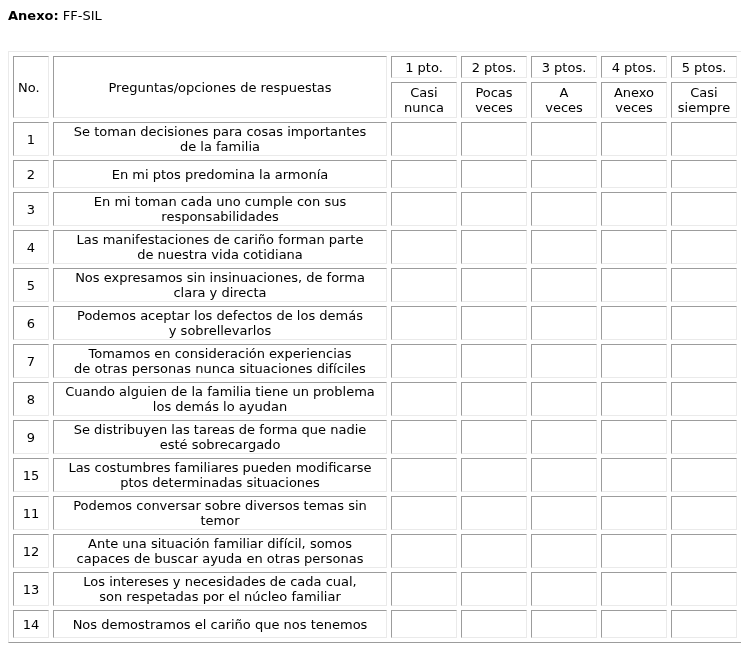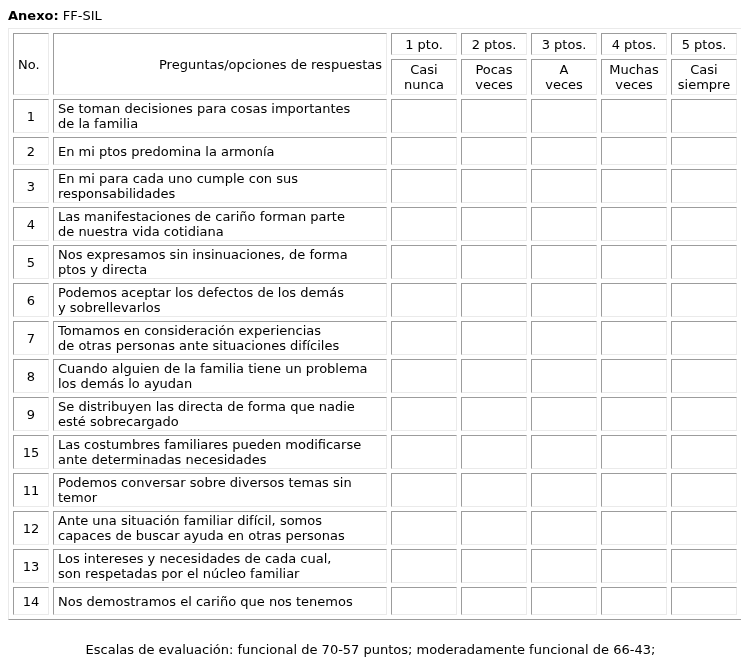--- a/index.html
+++ b/index.html
@@ -11,21 +11,21 @@
   body {
     width: 741px;
     height: 659px;
     padding: 8px;
     box-sizing: border-box;
     font-family: "DejaVu Sans", sans-serif;
     font-size: 13px;
     line-height: 15px;
   }
   .page-title {
-    margin: 0 0 5px 0;
+    margin: 0 0 28px 0;
     white-space: nowrap;
   }
   .page-title .b { font-weight: bold; }
 
   table.ffsil {
     border-collapse: separate;
     border-spacing: 4px;
     width: 729px;
     table-layout: fixed;
     background: #ffffff;
@@ -39,26 +39,26 @@
     border-color: #9c9c9c #eaeaea #eaeaea #9c9c9c;
     padding: 1px 4px;
     vertical-align: middle;
     overflow: hidden;
   }
   col.c-no { width: 36px; }
   col.c-q  { width: 334px; }
   col.c-a  { width: 66px; }
 
   td.h-no   { text-align: left; }
-  td.h-q    { text-align: right; padding-left: 7px; }
+  td.h-q    { text-align: center; padding-left: 7px; }
   td.pts    { height: 18px; text-align: center; white-space: nowrap; }
   td.freq   { height: 32px; text-align: center; white-space: pre-line; }
 
   td.no-c   { text-align: center; }
-  td.q-c    { text-align: left; padding-left: 7px; padding-right: 5px;
+  td.q-c    { text-align: center; padding-left: 7px; padding-right: 5px;
               white-space: pre-line; height: 24px; }
   td.a-c    { height: 24px; }
 
   .footer {
     margin-top: 22px;
     text-align: center;
     line-height: 16px;
   }
 </style>
 </head>
@@ -89,21 +89,21 @@
       <td class="pts">4 ptos.</td>
       <td class="pts">5 ptos.</td>
     </tr>
     <tr>
       <td class="freq">Casi
 nunca</td>
       <td class="freq">Pocas
 veces</td>
       <td class="freq">A
 veces</td>
-      <td class="freq">Muchas
+      <td class="freq">Anexo
 veces</td>
       <td class="freq">Casi
 siempre</td>
     </tr>
   </tbody>
   <tbody id="rows-body">
   <tr>
     <td class="no-c">1</td>
     <td class="q-c">Se toman decisiones para cosas importantes
 de la familia</td>
@@ -119,21 +119,21 @@
     <td class="q-c">En mi ptos predomina la armonía</td>
     <td class="a-c"></td>
     <td class="a-c"></td>
     <td class="a-c"></td>
     <td class="a-c"></td>
     <td class="a-c"></td>
   </tr>
 
   <tr>
     <td class="no-c">3</td>
-    <td class="q-c">En mi para cada uno cumple con sus
+    <td class="q-c">En mi toman cada uno cumple con sus
 responsabilidades</td>
     <td class="a-c"></td>
     <td class="a-c"></td>
     <td class="a-c"></td>
     <td class="a-c"></td>
     <td class="a-c"></td>
   </tr>
 
   <tr>
     <td class="no-c">4</td>
@@ -142,21 +142,21 @@
     <td class="a-c"></td>
     <td class="a-c"></td>
     <td class="a-c"></td>
     <td class="a-c"></td>
     <td class="a-c"></td>
   </tr>
 
   <tr>
     <td class="no-c">5</td>
     <td class="q-c">Nos expresamos sin insinuaciones, de forma
-ptos y directa</td>
+clara y directa</td>
     <td class="a-c"></td>
     <td class="a-c"></td>
     <td class="a-c"></td>
     <td class="a-c"></td>
     <td class="a-c"></td>
   </tr>
 
   <tr>
     <td class="no-c">6</td>
     <td class="q-c">Podemos aceptar los defectos de los demás
@@ -164,54 +164,54 @@
     <td class="a-c"></td>
     <td class="a-c"></td>
     <td class="a-c"></td>
     <td class="a-c"></td>
     <td class="a-c"></td>
   </tr>
 
   <tr>
     <td class="no-c">7</td>
     <td class="q-c">Tomamos en consideración experiencias
-de otras personas ante situaciones difíciles</td>
+de otras personas nunca situaciones difíciles</td>
     <td class="a-c"></td>
     <td class="a-c"></td>
     <td class="a-c"></td>
     <td class="a-c"></td>
     <td class="a-c"></td>
   </tr>
 
   <tr>
     <td class="no-c">8</td>
     <td class="q-c">Cuando alguien de la familia tiene un problema
 los demás lo ayudan</td>
     <td class="a-c"></td>
     <td class="a-c"></td>
     <td class="a-c"></td>
     <td class="a-c"></td>
     <td class="a-c"></td>
   </tr>
 
   <tr>
     <td class="no-c">9</td>
-    <td class="q-c">Se distribuyen las directa de forma que nadie
+    <td class="q-c">Se distribuyen las tareas de forma que nadie
 esté sobrecargado</td>
     <td class="a-c"></td>
     <td class="a-c"></td>
     <td class="a-c"></td>
     <td class="a-c"></td>
     <td class="a-c"></td>
   </tr>
 
   <tr>
     <td class="no-c">15</td>
     <td class="q-c">Las costumbres familiares pueden modificarse
-ante determinadas necesidades</td>
+ptos determinadas situaciones</td>
     <td class="a-c"></td>
     <td class="a-c"></td>
     <td class="a-c"></td>
     <td class="a-c"></td>
     <td class="a-c"></td>
   </tr>
 
   <tr>
     <td class="no-c">11</td>
     <td class="q-c">Podemos conversar sobre diversos temas sin

